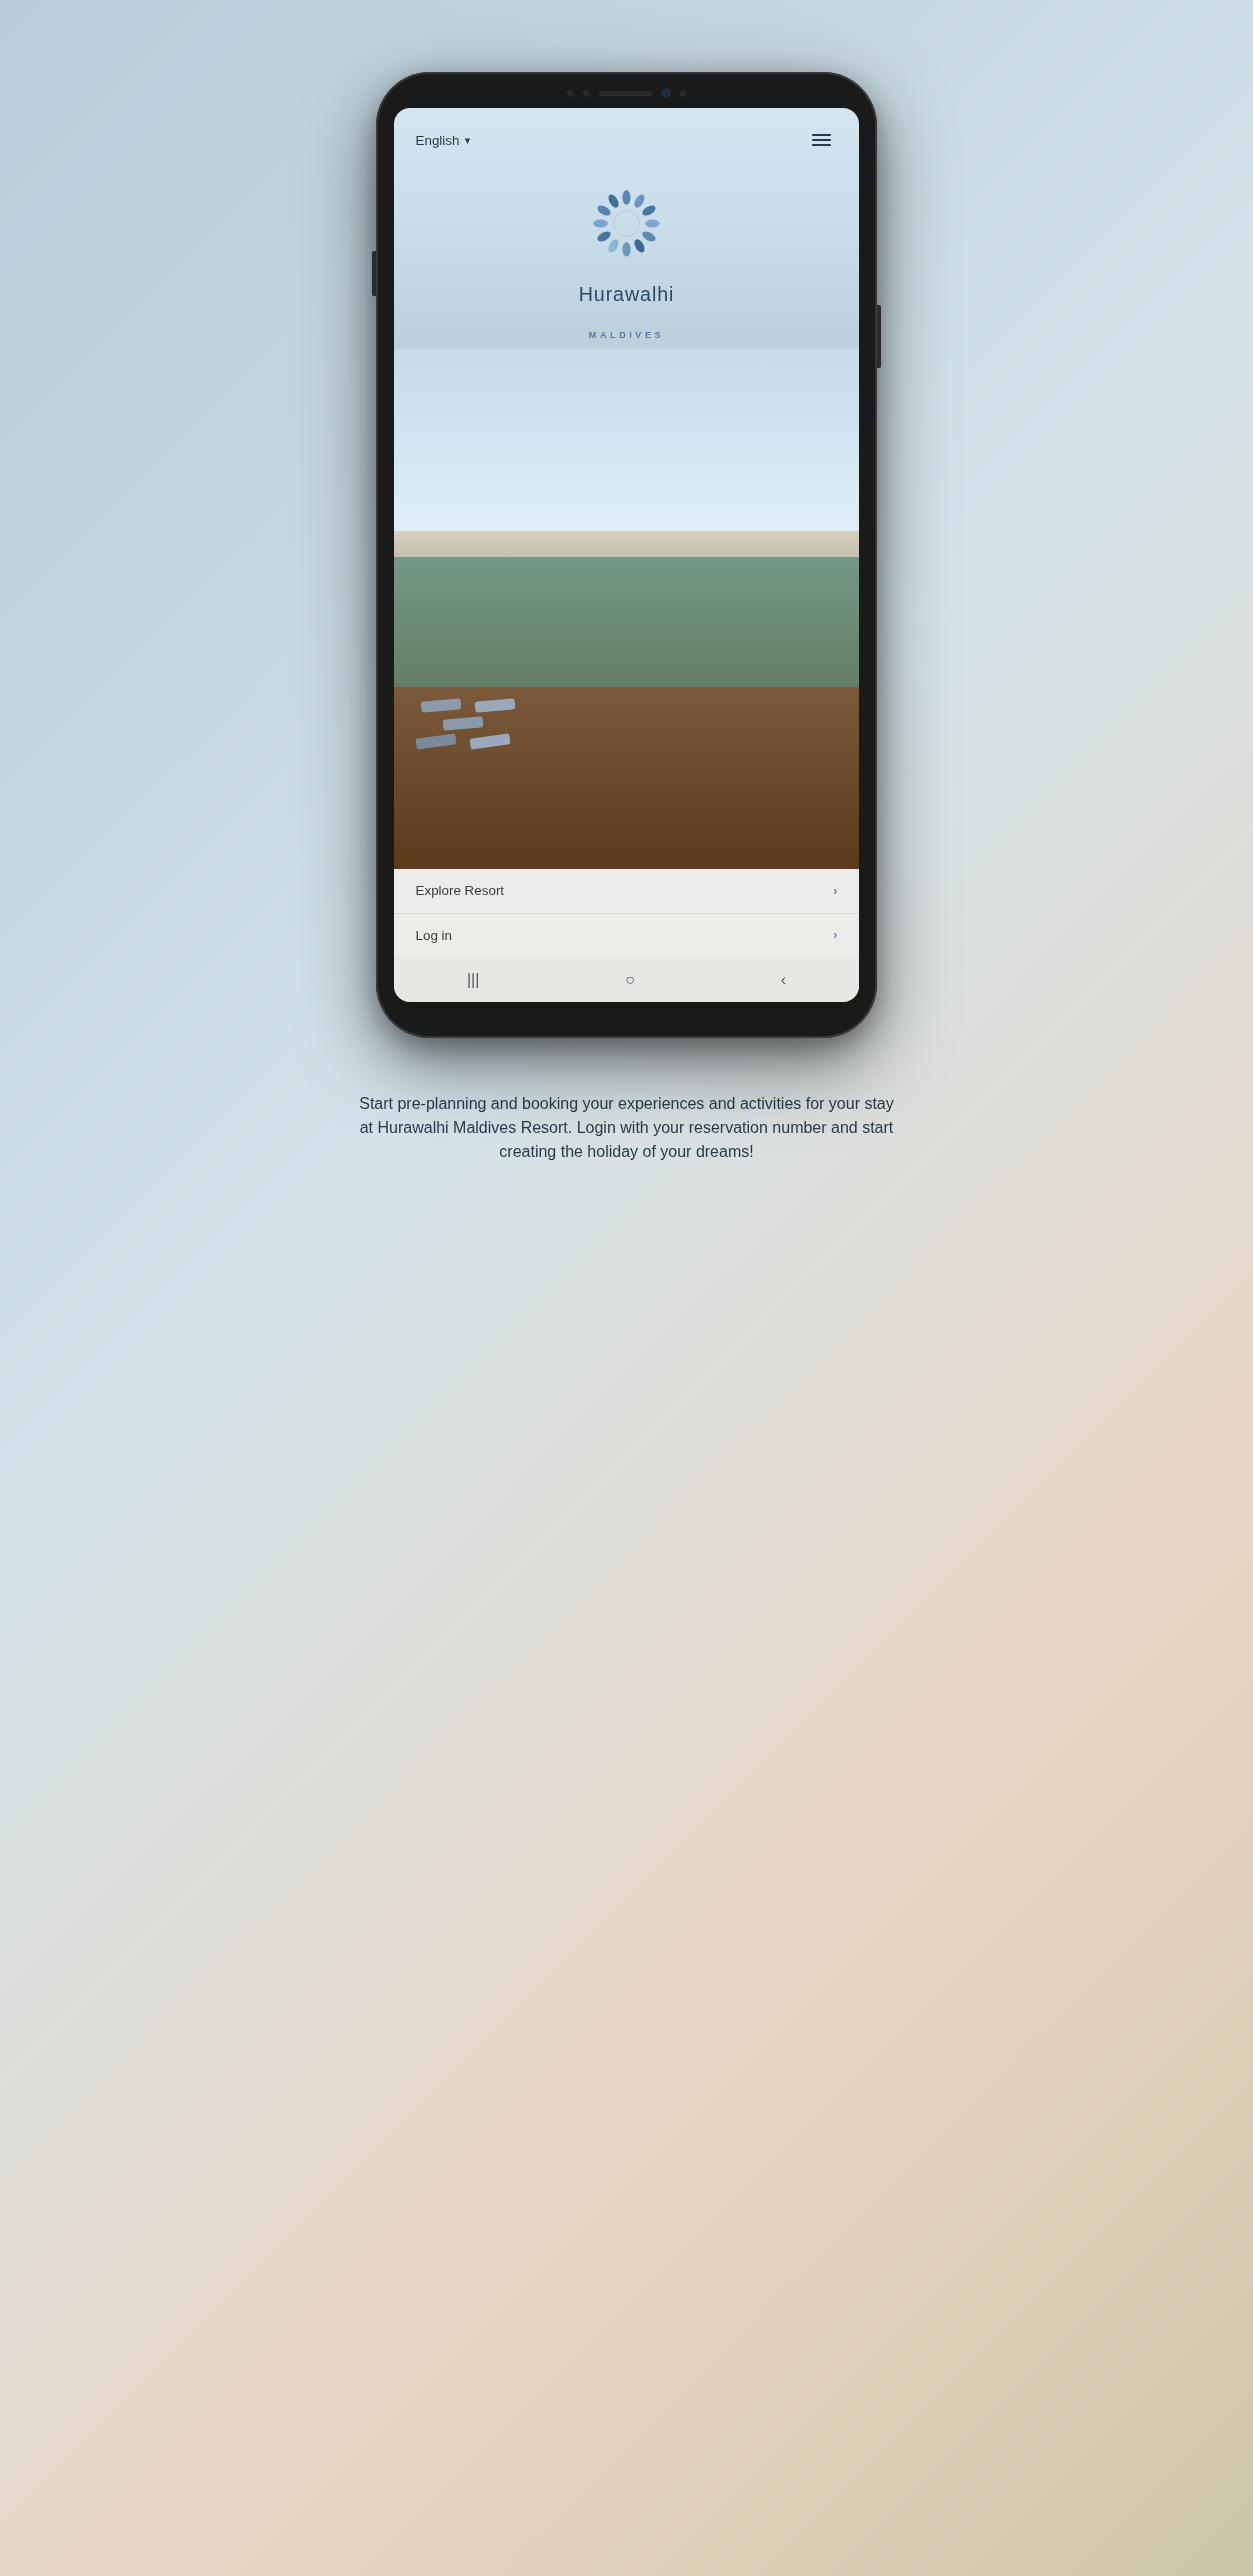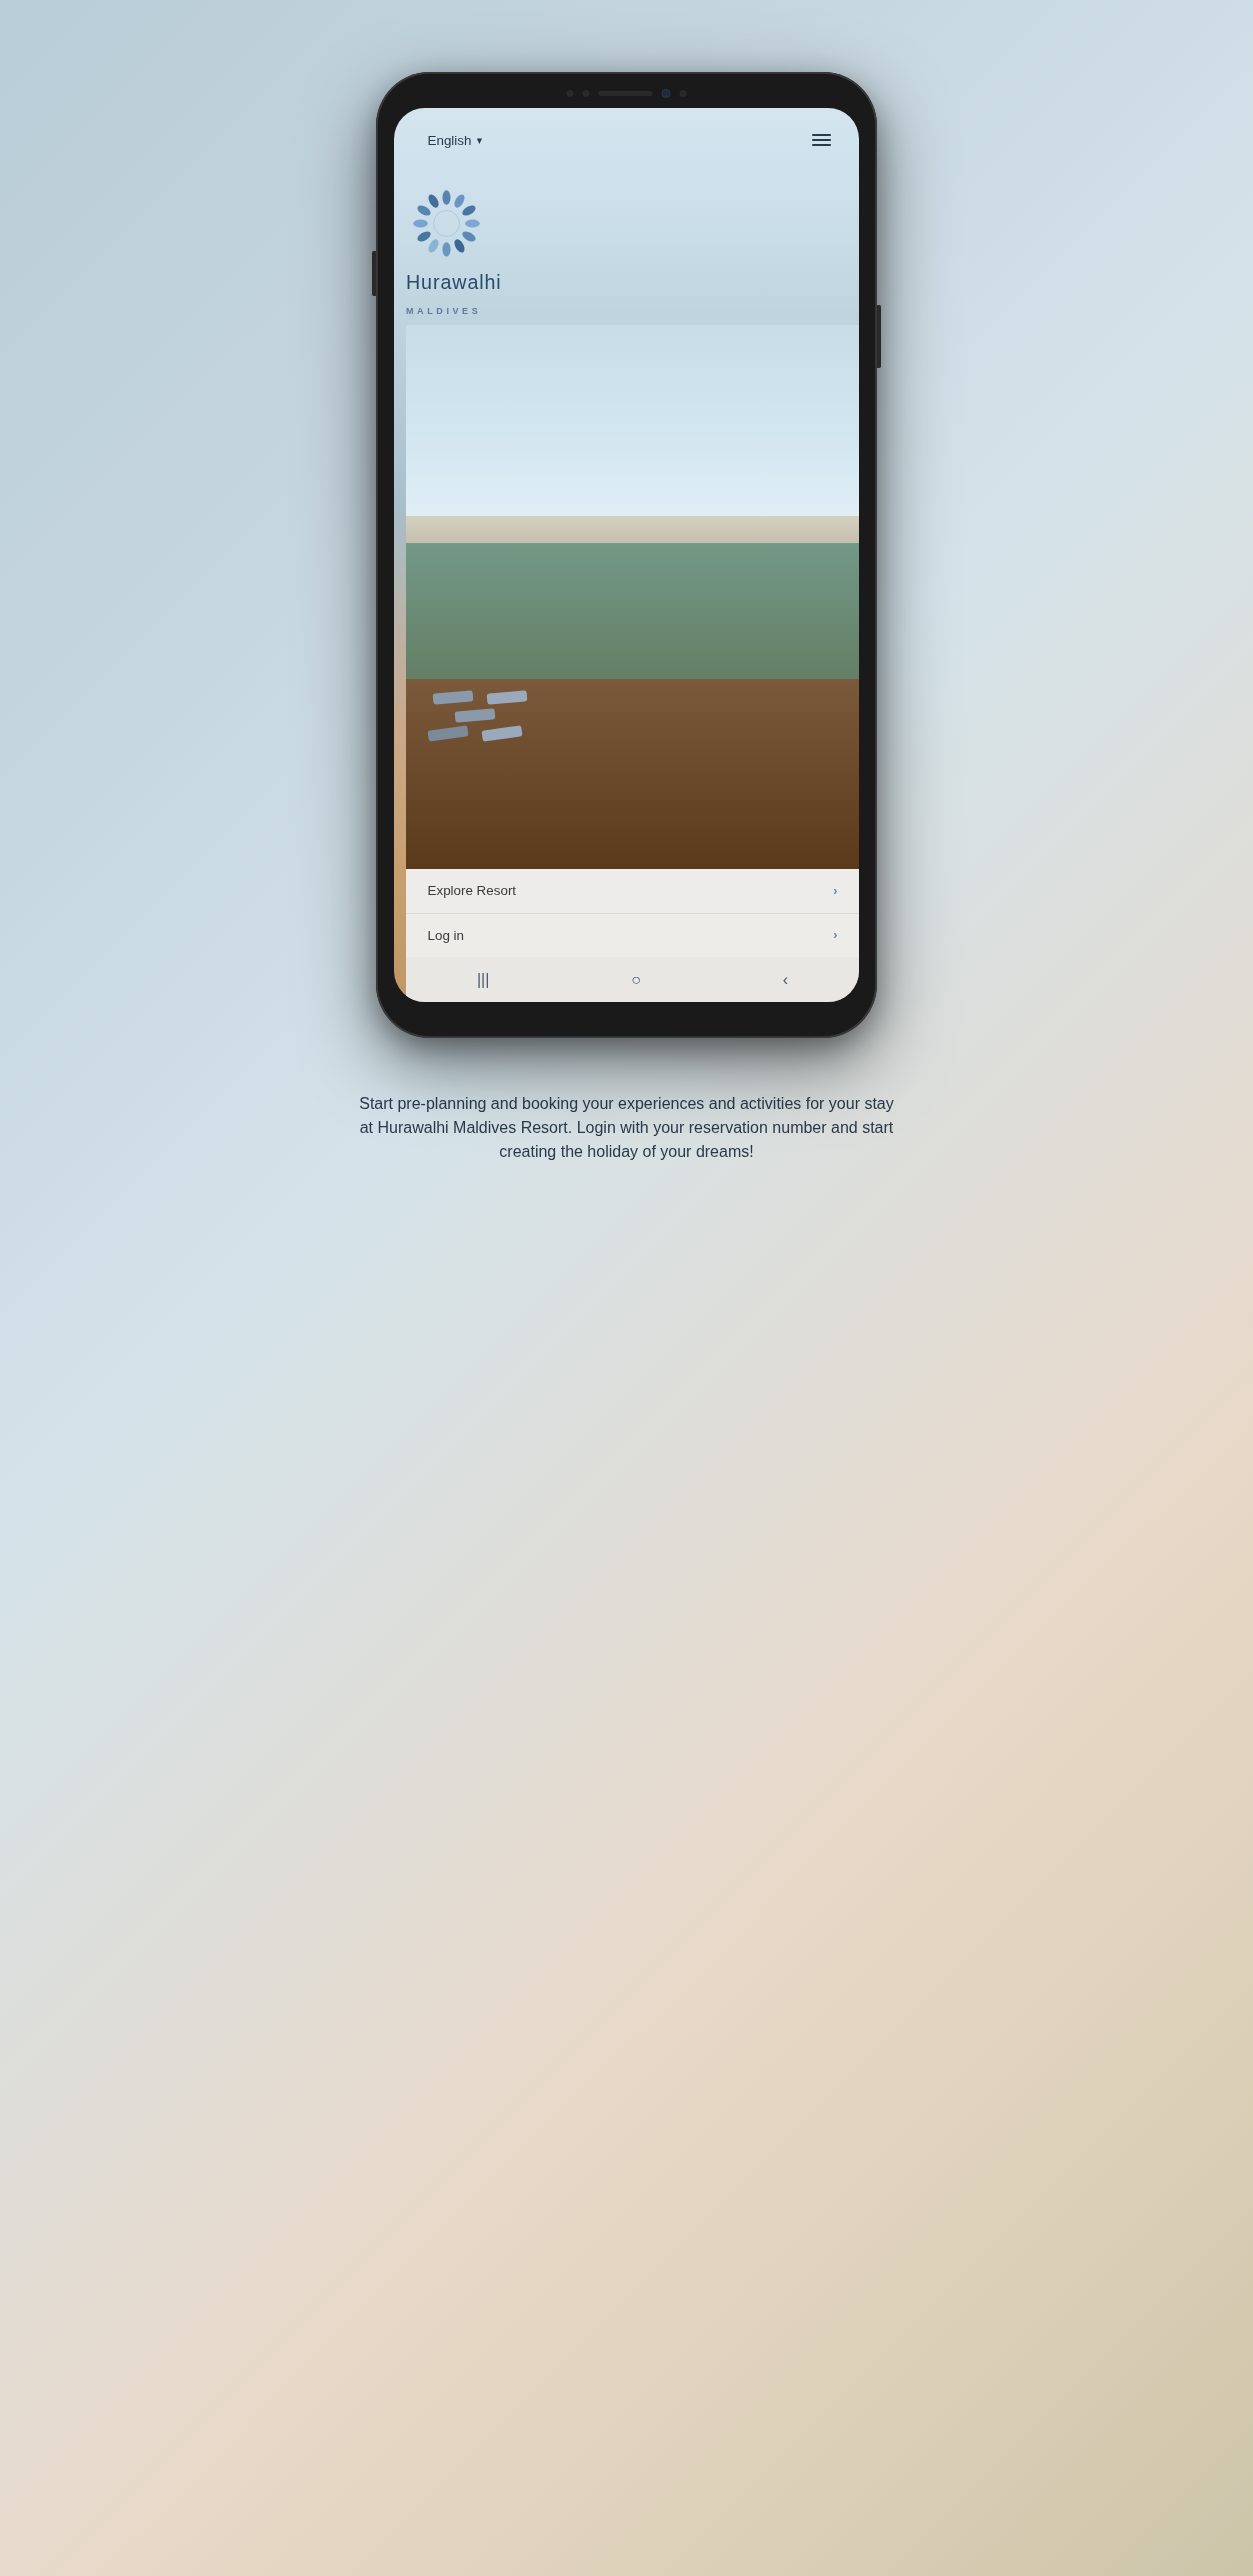--- a/index.html
+++ b/index.html
@@ -93,26 +93,25 @@
       border-radius: 0 1.8px 1.8px 0;
     }
 
     
     .phone-screen {
       position: absolute;
       top: 36px;
       left: 18px;
       right: 18px;
       bottom: 36px;
-      border-radius: 31px;
+      border-radius: 16px;
       overflow: hidden;
       background: linear-gradient(180deg, #d4e5ef 0%, #c8dce8 15%, #b8cdd8 30%, #a8bec8 45%, #cca888 70%, #c8a070 85%, #c09868 100%);
       display: flex;
       flex-direction: column;
-      padding-left: 12px;
     }
 
     
     .app-header {
       position: relative;
       z-index: 5;
       display: flex;
       align-items: center;
       justify-content: space-between;
       padding: 16px 21.5px 9px;
@@ -157,23 +156,24 @@
       width: 19.7px;
       height: 1.8px;
       background: #2a3a4a;
       border-radius: 0.9px;
     }
 
     
     .logo-area {
       display: flex;
       flex-direction: column;
-      align-items: flex-start;
+      align-items: center;
       padding: 18px 0 9px;
       z-index: 5;
+      gap: 12px;
     }
 
     
     .logo-circle-svg {
       width: 81px;
       height: 81px;
     }
 
     .logo-name {
       color: #2a4a6a;

